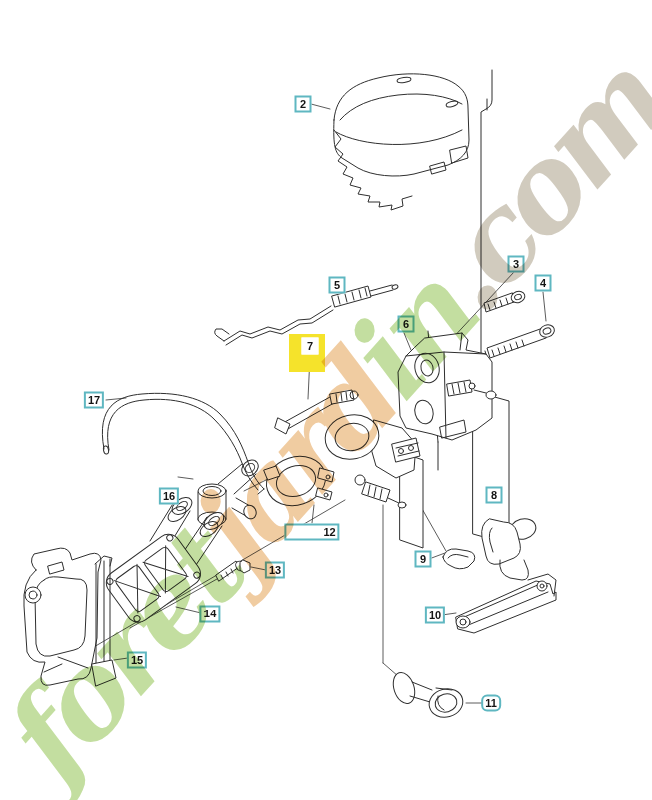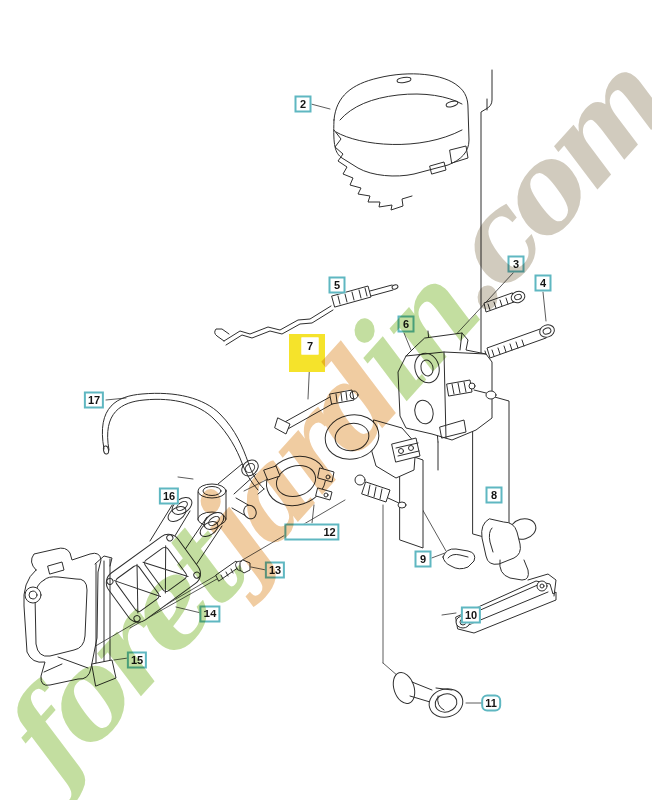--- a/index.html
+++ b/index.html
@@ -257,21 +257,21 @@
   <div id="labels-layer">
       <div class="plabel" style="left: 303px; top: 104px; border-color: rgb(95, 183, 193);">2</div>
       <div class="plabel" style="left: 516px; top: 264px; border-color: rgb(95, 183, 193);">3</div>
       <div class="plabel" style="left: 543px; top: 283px; border-color: rgb(95, 183, 193);">4</div>
       <div class="plabel" style="left: 337px; top: 285px; border-color: rgb(95, 183, 193);">5</div>
       <div class="plabel" style="left: 406px; top: 324px; border-color: rgb(95, 183, 193);">6</div>
       <div class="hlbox" style="left: 289px; top: 334px; width: 36px; height: 38px; background: rgb(245, 227, 43);"></div>
       <div class="plabel" style="left: 310px; top: 346px; border-color: rgb(255, 255, 255);">7</div>
       <div class="plabel" style="left: 494px; top: 495px; border-color: rgb(95, 183, 193);">8</div>
       <div class="plabel" style="left: 423px; top: 559px; border-color: rgb(95, 183, 193);">9</div>
-      <div class="plabel" style="left: 435px; top: 615px; border-color: rgb(95, 183, 193); margin-left: 36px;">10</div>
+      <div class="plabel" style="left: 435px; top: 615px; border-color: rgb(95, 183, 193);">10</div>
       <div class="plabel" style="left: 491px; top: 703px; border-color: rgb(95, 183, 193); border-radius: 6px;">11</div>
       <div class="plabel" style="left: 312px; top: 532px; border-color: rgb(95, 183, 193); padding-left: 37px;">12</div>
       <div class="plabel" style="left: 275px; top: 570px; border-color: rgb(95, 183, 193);">13</div>
       <div class="plabel" style="left: 210px; top: 614px; border-color: rgb(95, 183, 193); font-family: Liberation Mono, monospace;">14</div>
       <div class="plabel" style="left: 137px; top: 660px; border-color: rgb(95, 183, 193);">15</div>
       <div class="plabel" style="left: 169px; top: 496px; border-color: rgb(95, 183, 193);">16</div>
       <div class="plabel" style="left: 94px; top: 400px; border-color: rgb(95, 183, 193);">17</div>
     </div>
 
   <div class="watermark" id="watermark"><span style="color: rgb(185, 217, 143);">f</span><span style="color: rgb(185, 217, 143);">o</span><span style="color: rgb(185, 217, 143);">r</span><span style="color: rgb(185, 217, 143);">e</span><span style="color: rgb(185, 217, 143);">t</span><span style="color: rgb(238, 195, 145);">j</span><span style="color: rgb(238, 195, 145);">a</span><span style="color: rgb(238, 195, 145);">r</span><span style="color: rgb(238, 195, 145);">d</span><span style="color: rgb(185, 217, 143);">i</span><span style="color: rgb(185, 217, 143);">n</span><span style="color: rgb(201, 194, 179);">.</span><span style="color: rgb(201, 194, 179);">c</span><span style="color: rgb(201, 194, 179);">o</span><span style="color: rgb(201, 194, 179);">m</span></div>

